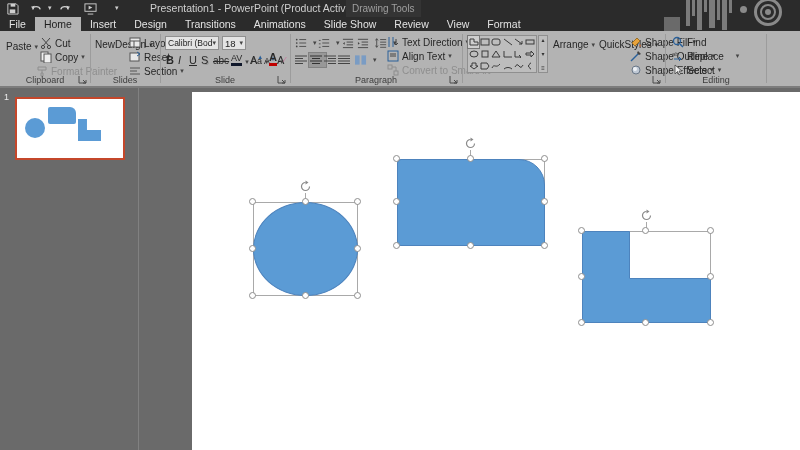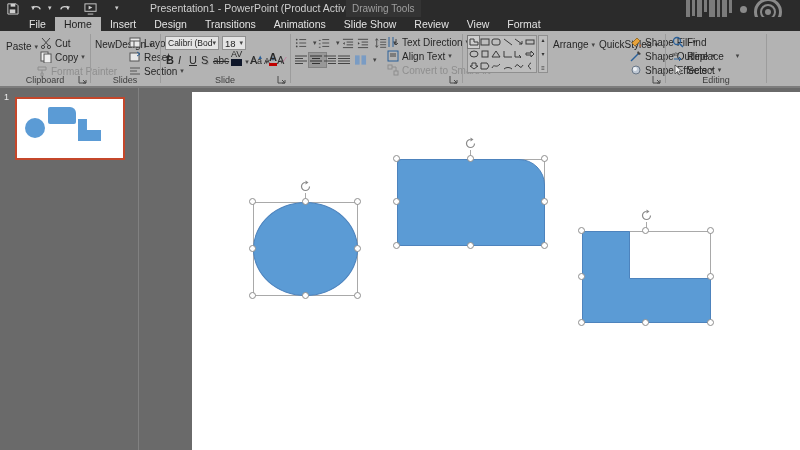--- a/index.html
+++ b/index.html
@@ -16,22 +16,22 @@
   #ctx-tools { position:absolute; left:346px; top:0; height:17px; line-height:17px;
                padding:0 6px; font-size:10px; color:#9f9f9f; background:#343434; }
 
   
   #deco { position:absolute; left:680px; top:0; width:120px; height:31px; background:#2b2b2b; overflow:hidden; }
   .bar { position:absolute; top:0; background:#8a8a8a; opacity:.85; }
   .ring { position:absolute; border-radius:50%; border:3px solid #8a8a8a; }
   .dot  { position:absolute; border-radius:50%; background:#8a8a8a; }
 
   
-  #tabrow { position:absolute; left:0; top:17px; width:800px; height:14px; background:#2b2b2b;
-            display:flex; align-items:flex-end; padding-left:20px; }
+  #tabrow { position:absolute; left:0; top:17px; width:664px; height:14px; background:#2b2b2b;
+            display:flex; align-items:flex-end; padding-left:0; }
   .tab { font-size:10.5px; color:#e3e3e3; padding:0 9px; line-height:14px; white-space:nowrap; cursor:default; }
   .tab.selected { background:#b3b3b3; color:#1f1f1f; }
   #tellme { display:flex; align-items:center; margin-left:4px; }
   #tellme svg { width:9px; height:11px; margin-right:4px; }
   #tellme span { font-size:10px; color:#a8a8a8; white-space:nowrap; }
 
   
   #ribbon { position:absolute; left:0; top:31px; width:800px; height:57px; background:#b3b3b3;
             border-bottom:2px solid #7d7d7d; }
   .gdiv { position:absolute; top:3px; bottom:3px; width:1px; background:#9c9c9c; }
@@ -267,21 +267,21 @@
       <div class="fmtbtn" style="left:28px;text-decoration:underline">
           <span>U</span>
         </div>
       <div class="fmtbtn" style="left:40px">
           <span style="text-shadow:1px 1px 0 #999">S</span>
         </div>
       <div class="fmtbtn" style="left:52px;font-size:10px;text-decoration:line-through">
           <span>abc</span>
         </div>
       <div class="fmtbtn" style="left:70px;font-size:9px">
-        <span style="border-bottom:7px solid #0f172a">AV</span>
+        <span style="border-bottom:3px solid #0f172a">AV</span>
           <span class="caret">▾</span>
       </div>
       <div class="fmtbtn" style="left:90px;font-size:9px">
         <span>Aa</span>
           <span class="caret">▾</span>
       </div>
       <div class="fmtbtn" style="left:108px;font-weight:bold">
         <span style="border-bottom:3px solid #c00000">A</span>
           <span class="caret">▾</span>
       </div>
@@ -375,20 +375,21 @@
       </div>
       <div class="sbtn disabled" style="left:96px;top:33px">
         <svg viewBox="0 0 12 12">
             <rect x="1" y="1" width="4" height="4" fill="none" stroke="#8e8e8e"></rect>
             <rect x="7" y="7" width="4" height="4" fill="none" stroke="#8e8e8e"></rect>
             <path d="M5 3h4v4" fill="none" stroke="#8e8e8e"></path>
           </svg>
         <span>Convert to SmartArt</span>
         <span class="caret">▾</span>
       </div>
+      <div class="glabel">Paragraph</div>
       <span class="launcher" style="left:158px">
         <svg viewBox="0 0 9 9">
             <path d="M1 1v7h7M5 5l3 3M8 5v3h-3" fill="none" stroke="#4a4a4a"></path>
           </svg>
       </span>
     </div>
     <div class="gdiv" style="left:462px"></div>
 
     <div class="group" style="left:463px;width:201px">
       <div id="shape-gallery">

